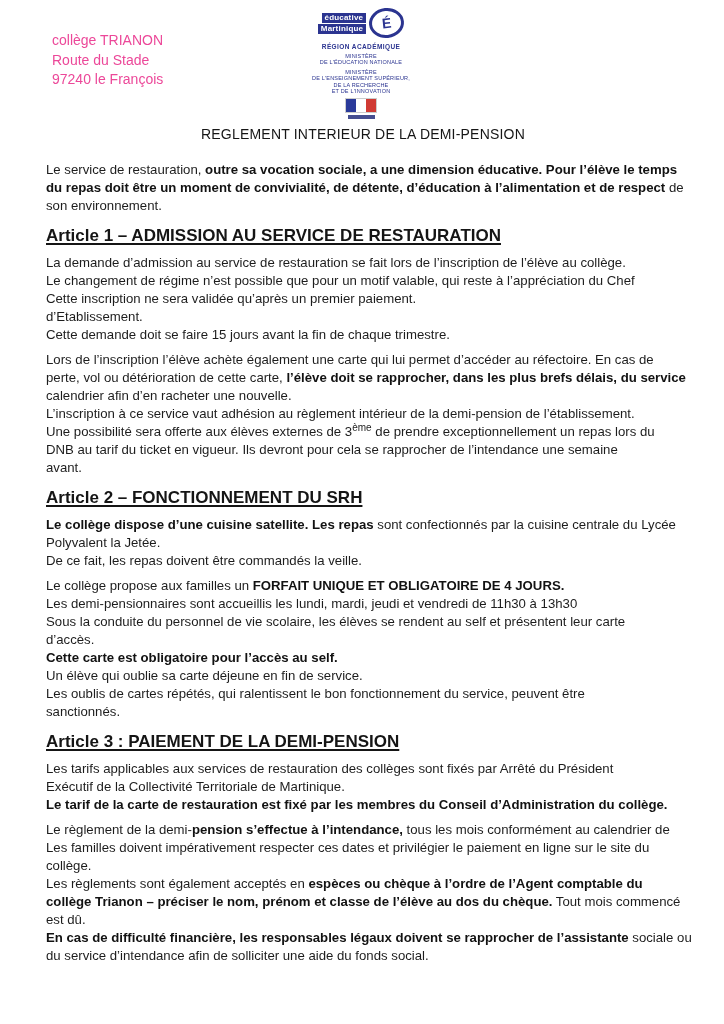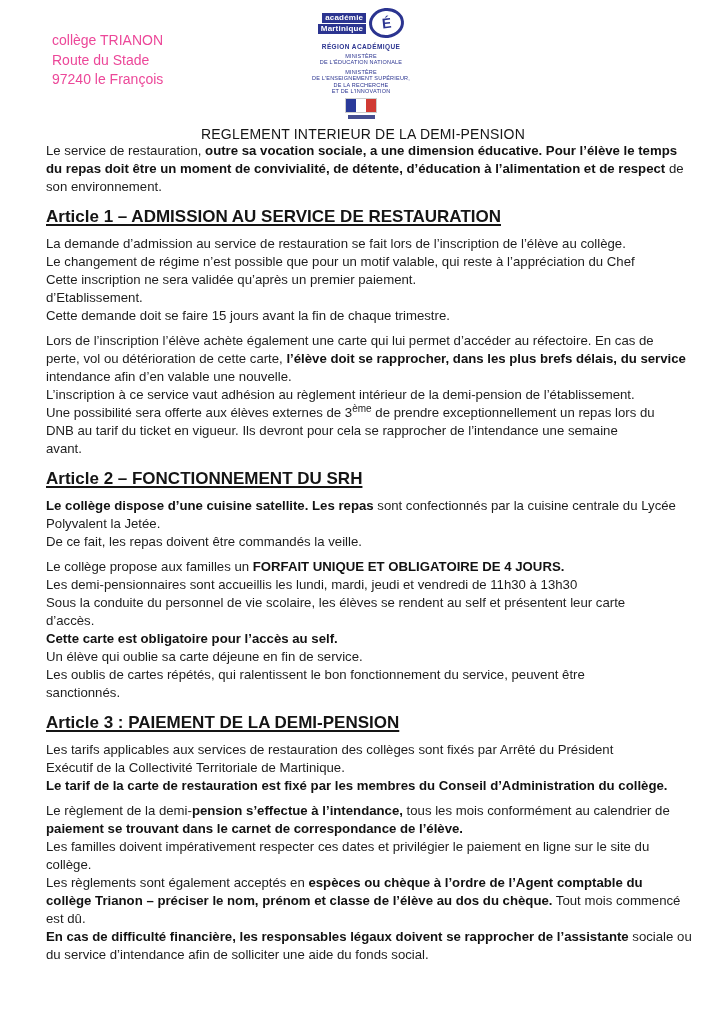--- a/index.html
+++ b/index.html
@@ -35,21 +35,21 @@
   .flag .b1{flex:1;background:var(--flag-blue,#2a3a9a);}
   .flag .b2{flex:1;background:#ffffff;}
   .flag .b3{flex:1;background:var(--flag-red,#d03a34);}
   .flag-caption{width:27px;height:4px;background:#242f7d;margin:2px auto 0;opacity:.85;}
   
   .content{position:absolute;left:46px;right:44px;top:120px;}
   .doc-title{
     margin:6px 0 0;text-align:center;font-weight:normal;font-size:14px;
     letter-spacing:.2px;color:#161616;
   }
-  .doc-body{font-size:13.2px;line-height:18px;}
+  .doc-body{margin-top:19px;font-size:13.2px;line-height:18px;}
   .para{margin:0 0 7px;}
   .article-heading{margin:12px 0 9px;font-weight:bold;font-size:17px;color:#151515;}
   .article-heading span{text-decoration:underline;text-decoration-thickness:1.5px;text-underline-offset:2px;}
   .line{white-space:pre;}
   .b{font-weight:bold;color:#121212;}
   .sup{font-size:10px;vertical-align:super;line-height:0;}
 </style>
 </head>
 <body>
 
@@ -57,21 +57,21 @@
 
   <div class="school">
     <div>collège TRIANON</div>
     <div>Route du Stade</div>
     <div>97240 le François</div>
   </div>
 
   <div class="logo">
     <div class="academy-row">
       <div class="chips">
-        <span class="chip">académie</span>
+        <span class="chip">éducative</span>
         <span class="chip">Martinique</span>
       </div>
       <div class="e-oval">
         <span>É</span>
       </div>
     </div>
     <div class="region">RÉGION ACADÉMIQUE</div>
     <div class="ministry">
       <div>MINISTÈRE</div>
       <div>DE L'ÉDUCATION NATIONALE</div>
@@ -102,21 +102,21 @@
         <div class="para">
           <div class="line"><span>La demande d’admission au service de restauration se fait lors de l’inscription de l’élève au collège.</span></div>
           <div class="line"><span>Le changement de régime n’est possible que pour un motif valable, qui reste à l’appréciation du Chef</span></div>
           <div class="line"><span>Cette inscription ne sera validée qu’après un premier paiement.</span></div>
           <div class="line"><span>d’Etablissement.</span></div>
           <div class="line"><span>Cette demande doit se faire 15 jours avant la fin de chaque trimestre.</span></div>
         </div>
         <div class="para">
           <div class="line"><span>Lors de l’inscription l’élève achète également une carte qui lui permet d’accéder au réfectoire. En cas de</span></div>
           <div class="line"><span>perte, vol ou détérioration de cette carte, </span><span class="b">l’élève doit se rapprocher, dans les plus brefs délais, du service</span></div>
-          <div class="line"><span>intendance afin d’en valable une nouvelle.</span></div>
+          <div class="line"><span>calendrier afin d’en racheter une nouvelle.</span></div>
           <div class="line"><span>L’inscription à ce service vaut adhésion au règlement intérieur de la demi-pension de l’établissement.</span></div>
           <div class="line"><span>Une possibilité sera offerte aux élèves externes de 3</span><span class="sup">ème</span><span> de prendre exceptionnellement un repas lors du</span></div>
           <div class="line"><span>DNB au tarif du ticket en vigueur. Ils devront pour cela se rapprocher de l’intendance une semaine</span></div>
           <div class="line"><span>avant.</span></div>
         </div>
         <div class="article-heading"><span>Article 2 – FONCTIONNEMENT DU SRH</span></div>
         <div class="para">
           <div class="line"><span class="b">Le collège dispose d’une cuisine satellite. Les repas </span><span>sont confectionnés par la cuisine centrale du Lycée</span></div>
           <div class="line"><span>Polyvalent la Jetée.</span></div>
           <div class="line"><span>De ce fait, les repas doivent être commandés la veille.</span></div>
@@ -132,21 +132,20 @@
           <div class="line"><span>sanctionnés.</span></div>
         </div>
         <div class="article-heading"><span>Article 3 : PAIEMENT DE LA DEMI-PENSION</span></div>
         <div class="para">
           <div class="line"><span>Les tarifs applicables aux services de restauration des collèges sont fixés par Arrêté du Président</span></div>
           <div class="line"><span>Exécutif de la Collectivité Territoriale de Martinique.</span></div>
           <div class="line"><span class="b">Le tarif de la carte de restauration est fixé par les membres du Conseil d’Administration du collège.</span></div>
         </div>
         <div class="para">
           <div class="line"><span>Le règlement de la demi-</span><span class="b">pension s’effectue à l’intendance,</span><span> tous les mois conformément au calendrier de</span></div>
-          <div class="line"><span class="b">paiement se trouvant dans le carnet de correspondance de l’élève.</span></div>
           <div class="line"><span>Les familles doivent impérativement respecter ces dates et privilégier le paiement en ligne sur le site du</span></div>
           <div class="line"><span>collège.</span></div>
           <div class="line"><span>Les règlements sont également acceptés en </span><span class="b">espèces ou chèque à l’ordre de l’Agent comptable du</span></div>
           <div class="line"><span class="b">collège Trianon – préciser le nom, prénom et classe de l’élève au dos du chèque.</span><span> Tout mois commencé</span></div>
           <div class="line"><span>est dû.</span></div>
           <div class="line"><span class="b">En cas de difficulté financière, les responsables légaux doivent se rapprocher de l’assistante </span><span>sociale ou</span></div>
           <div class="line"><span>du service d’intendance afin de solliciter une aide du fonds social.</span></div>
         </div>
       </div>
   </div>

